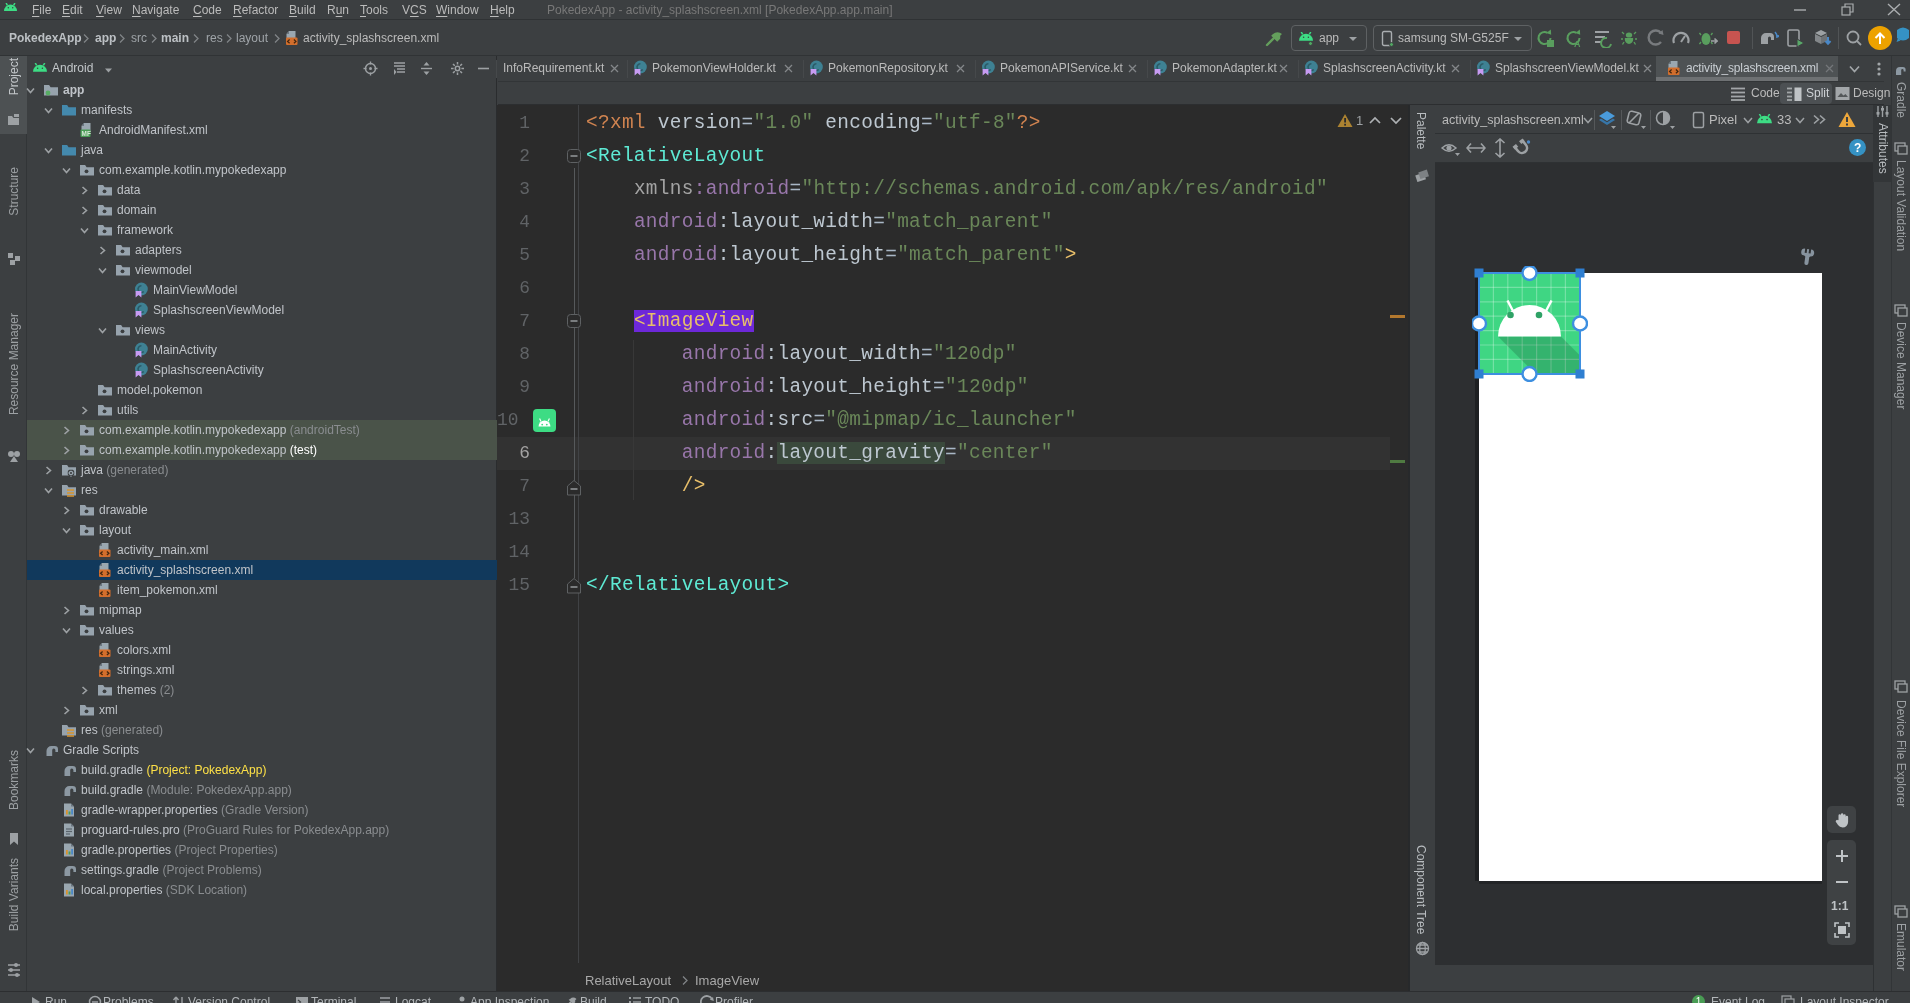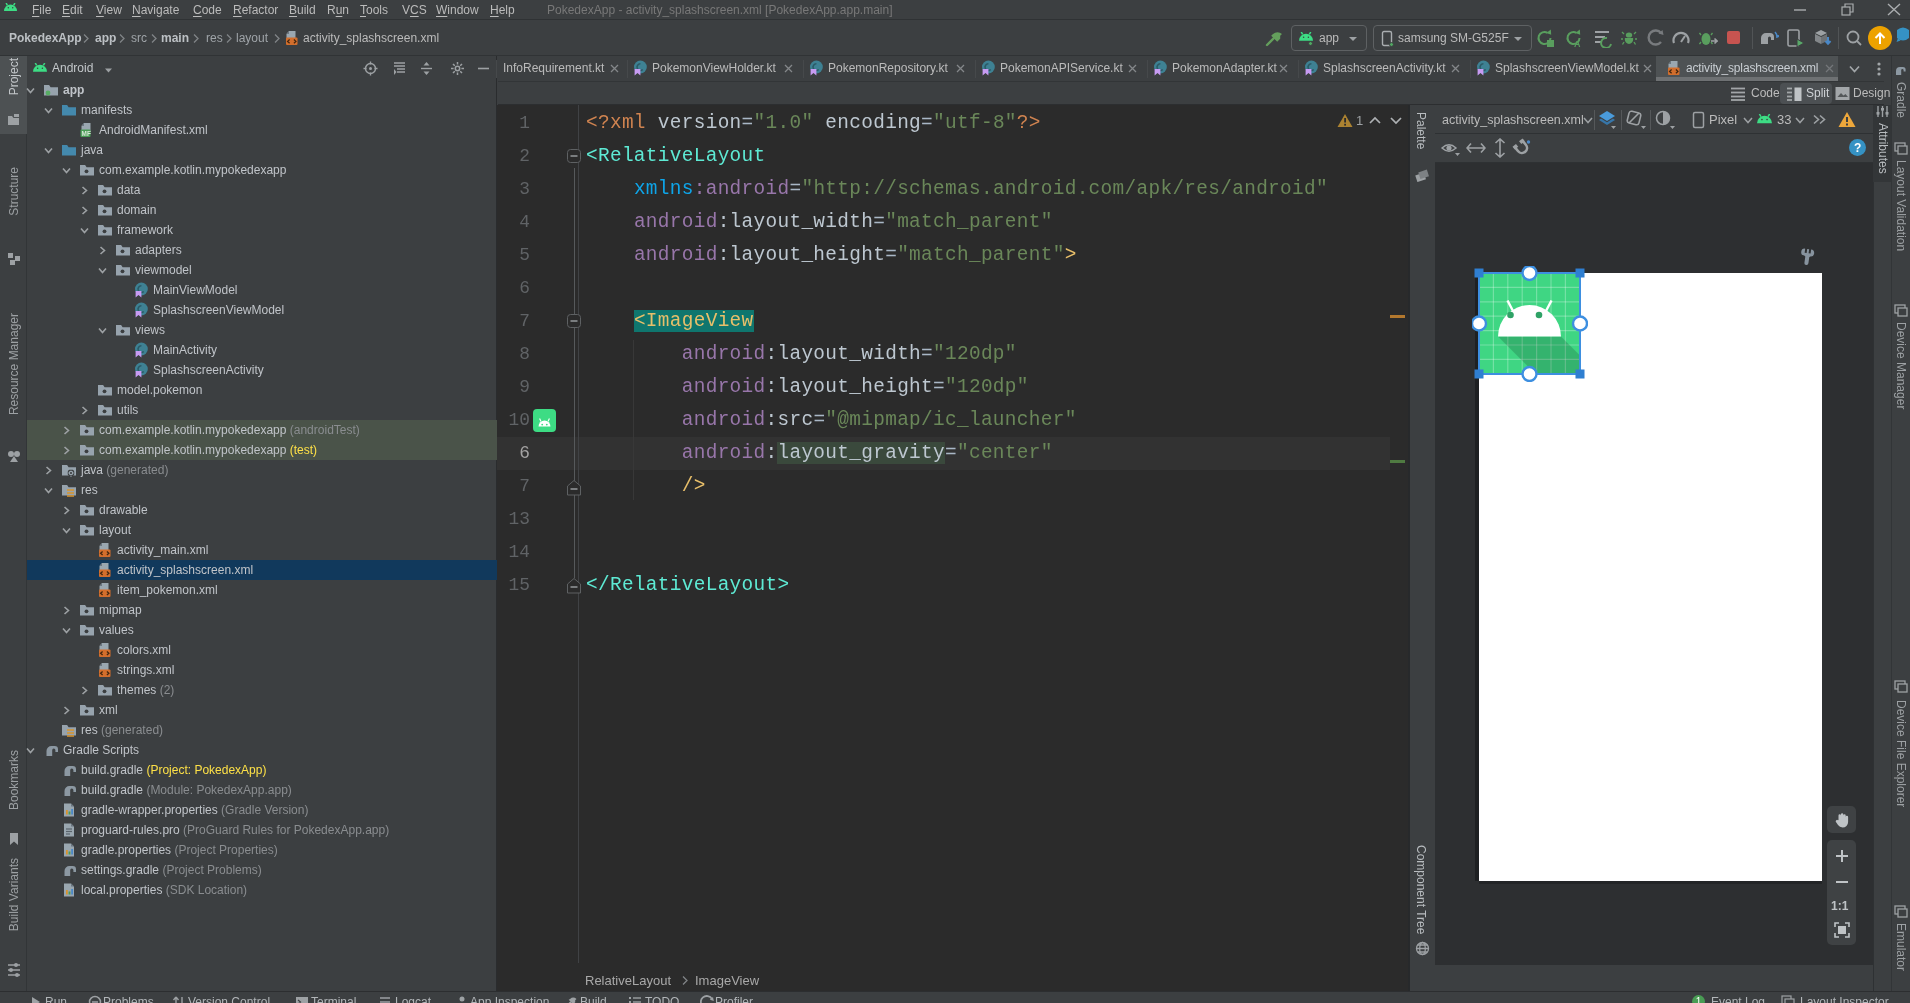--- a/index.html
+++ b/index.html
@@ -374,21 +374,21 @@
   </svg>
 <div class="t" style="left:99px;top:423px;color:#c0c4c9">com.example.kotlin.mypokedexapp<span style="color:#8a8d90"> (androidTest)</span></div>
 <div class="ab" style="left:27px;top:440px;width:470px;height:20px;background:#4a5349"></div>
 <svg style="position:absolute;left:61px;top:445px;" width="11" height="11" viewBox="0 0 11 11">
     <polyline points="3.52,2 7.48,5.5 3.52,9" fill="none" stroke="#9da1a4" stroke-width="1.6"></polyline>
   </svg>
 <svg style="position:absolute;left:79px;top:442px;" width="16" height="16" viewBox="0 0 16 16">
     <path d="M1 13.5 V3 h5.1 l1.5 2.2 h7.4 v8.3 z" fill="#97a3ad"></path>
     <circle cx="7.5" cy="9.3" r="1.9" fill="#3c3f41"></circle>
   </svg>
-<div class="t" style="left:99px;top:443px;color:#c0c4c9">com.example.kotlin.mypokedexapp<span style="color:#fde047"> (test)</span></div>
+<div class="t" style="left:99px;top:443px;color:#c0c4c9">com.example.kotlin.mypokedexapp<span style="color:#ffffff"> (test)</span></div>
 <svg style="position:absolute;left:43px;top:465px;" width="11" height="11" viewBox="0 0 11 11">
     <polyline points="3.52,2 7.48,5.5 3.52,9" fill="none" stroke="#9da1a4" stroke-width="1.6"></polyline>
   </svg>
 <svg style="position:absolute;left:61px;top:462px;" width="16" height="16" viewBox="0 0 16 16">
     <path d="M1 13.5 V3 h5.1 l1.5 2.2 h7.4 v8.3 z" fill="#97a3ad"></path>
     <circle cx="10" cy="11" r="3.4" fill="#3c3f41"></circle>
     <circle cx="10" cy="11" r="1.7" fill="none" stroke="#97a3ad" stroke-width="1.2"></circle>
     <path d="M10 7.2 v1 M10 13.8 v1 M6.6 11 h1 M12.4 11 h1" stroke="#97a3ad" stroke-width="1.2"></path>
   </svg>
 <div class="t" style="left:81px;top:463px;color:#c0c4c9">java<span style="color:#8a8d90"> (generated)</span></div>
@@ -663,43 +663,43 @@
     <rect x="0.5" y="1" width="14" height="13" fill="#a2a6a9"></rect>
     <path d="M2.5 11 l3.5 -4 2.5 2.5 2 -1.5 2.5 3 z" fill="#54585a"></path>
   </svg>
 <div class="t" style="left:1853px;top:86px">Design</div>
 <div class="ab" style="left:497px;top:105px;width:911px;height:886px;background:#2b2b2b"></div>
 <div class="ab" style="left:497px;top:437px;width:893px;height:33px;background:#323232"></div>
 <div class="ab" style="left:578px;top:105px;width:1px;height:858px;background:#404245"></div>
 <div class="ab" style="left:574px;top:168px;width:1px;height:410px;background:#56595b"></div>
 <div class="ab" style="left:586px;top:107px;height:33px;line-height:33px;font-family:'Liberation Mono',monospace;font-size:19.4px;letter-spacing:0.33px;white-space:pre;color:#a9b7c6"><span style="color:#cf8350">&lt;?xml </span><span style="color:#bdc7d0">version</span>=<span style="color:#6a8759">"1.0"</span> <span style="color:#bdc7d0">encoding</span>=<span style="color:#6a8759">"utf-8"</span><span style="color:#cf8350">?&gt;</span></div>
 <div class="ab" style="left:586px;top:140px;height:33px;line-height:33px;font-family:'Liberation Mono',monospace;font-size:19.4px;letter-spacing:0.33px;white-space:pre;color:#a9b7c6"><span style="color:#5eead4">&lt;RelativeLayout</span></div>
-<div class="ab" style="left:586px;top:173px;height:33px;line-height:33px;font-family:'Liberation Mono',monospace;font-size:19.4px;letter-spacing:0.33px;white-space:pre;color:#a9b7c6">    <span style="color:#0ea5e9">xmlns</span><span style="color:#9876aa">:android</span>=<span style="color:#6a8759">"http://schemas.android.com/apk/res/android"</span></div>
+<div class="ab" style="left:586px;top:173px;height:33px;line-height:33px;font-family:'Liberation Mono',monospace;font-size:19.4px;letter-spacing:0.33px;white-space:pre;color:#a9b7c6">    <span style="color:#a3a3a3">xmlns</span><span style="color:#9876aa">:android</span>=<span style="color:#6a8759">"http://schemas.android.com/apk/res/android"</span></div>
 <div class="ab" style="left:586px;top:206px;height:33px;line-height:33px;font-family:'Liberation Mono',monospace;font-size:19.4px;letter-spacing:0.33px;white-space:pre;color:#a9b7c6">    <span style="color:#9876aa">android</span><span style="color:#bdc7d0">:layout_width</span>=<span style="color:#6a8759">"match_parent"</span></div>
 <div class="ab" style="left:586px;top:239px;height:33px;line-height:33px;font-family:'Liberation Mono',monospace;font-size:19.4px;letter-spacing:0.33px;white-space:pre;color:#a9b7c6">    <span style="color:#9876aa">android</span><span style="color:#bdc7d0">:layout_height</span>=<span style="color:#6a8759">"match_parent"</span><span style="color:#e8bf6a">&gt;</span></div>
 <div class="ab" style="left:586px;top:272px;height:33px;line-height:33px;font-family:'Liberation Mono',monospace;font-size:19.4px;letter-spacing:0.33px;white-space:pre;color:#a9b7c6"></div>
-<div class="ab" style="left:586px;top:305px;height:33px;line-height:33px;font-family:'Liberation Mono',monospace;font-size:19.4px;letter-spacing:0.33px;white-space:pre;color:#a9b7c6">    <span style="background:#0f766e"><span style="color:#e8bf6a">&lt;ImageView</span></span></div>
+<div class="ab" style="left:586px;top:305px;height:33px;line-height:33px;font-family:'Liberation Mono',monospace;font-size:19.4px;letter-spacing:0.33px;white-space:pre;color:#a9b7c6">    <span style="background:#6d28d9"><span style="color:#e8bf6a">&lt;ImageView</span></span></div>
 <div class="ab" style="left:586px;top:338px;height:33px;line-height:33px;font-family:'Liberation Mono',monospace;font-size:19.4px;letter-spacing:0.33px;white-space:pre;color:#a9b7c6">        <span style="color:#9876aa">android</span><span style="color:#bdc7d0">:layout_width</span>=<span style="color:#6a8759">"120dp"</span></div>
 <div class="ab" style="left:586px;top:371px;height:33px;line-height:33px;font-family:'Liberation Mono',monospace;font-size:19.4px;letter-spacing:0.33px;white-space:pre;color:#a9b7c6">        <span style="color:#9876aa">android</span><span style="color:#bdc7d0">:layout_height</span>=<span style="color:#6a8759">"120dp"</span></div>
 <div class="ab" style="left:586px;top:404px;height:33px;line-height:33px;font-family:'Liberation Mono',monospace;font-size:19.4px;letter-spacing:0.33px;white-space:pre;color:#a9b7c6">        <span style="color:#9876aa">android</span><span style="color:#bdc7d0">:src</span>=<span style="color:#6a8759">"@mipmap/ic_launcher"</span></div>
 <div class="ab" style="left:586px;top:437px;height:33px;line-height:33px;font-family:'Liberation Mono',monospace;font-size:19.4px;letter-spacing:0.33px;white-space:pre;color:#a9b7c6">        <span style="color:#9876aa">android</span><span style="color:#bdc7d0">:</span><span style="background:#3a493c"><span style="color:#bdc7d0">layout_gravity</span></span>=<span style="color:#6a8759">"center"</span></div>
 <div class="ab" style="left:586px;top:470px;height:33px;line-height:33px;font-family:'Liberation Mono',monospace;font-size:19.4px;letter-spacing:0.33px;white-space:pre;color:#a9b7c6">        <span style="color:#e8bf6a">/&gt;</span></div>
 <div class="ab" style="left:586px;top:503px;height:33px;line-height:33px;font-family:'Liberation Mono',monospace;font-size:19.4px;letter-spacing:0.33px;white-space:pre;color:#a9b7c6"></div>
 <div class="ab" style="left:586px;top:536px;height:33px;line-height:33px;font-family:'Liberation Mono',monospace;font-size:19.4px;letter-spacing:0.33px;white-space:pre;color:#a9b7c6"></div>
 <div class="ab" style="left:586px;top:569px;height:33px;line-height:33px;font-family:'Liberation Mono',monospace;font-size:19.4px;letter-spacing:0.33px;white-space:pre;color:#a9b7c6"><span style="color:#5eead4">&lt;/RelativeLayout&gt;</span></div>
 <div class="ab" style="left:497px;top:107px;width:33px;height:33px;line-height:33px;text-align:right;font-family:'Liberation Mono',monospace;font-size:17.848px;color:#606366">1</div>
 <div class="ab" style="left:497px;top:140px;width:33px;height:33px;line-height:33px;text-align:right;font-family:'Liberation Mono',monospace;font-size:17.848px;color:#606366">2</div>
 <div class="ab" style="left:497px;top:173px;width:33px;height:33px;line-height:33px;text-align:right;font-family:'Liberation Mono',monospace;font-size:17.848px;color:#606366">3</div>
 <div class="ab" style="left:497px;top:206px;width:33px;height:33px;line-height:33px;text-align:right;font-family:'Liberation Mono',monospace;font-size:17.848px;color:#606366">4</div>
 <div class="ab" style="left:497px;top:239px;width:33px;height:33px;line-height:33px;text-align:right;font-family:'Liberation Mono',monospace;font-size:17.848px;color:#606366">5</div>
 <div class="ab" style="left:497px;top:272px;width:33px;height:33px;line-height:33px;text-align:right;font-family:'Liberation Mono',monospace;font-size:17.848px;color:#606366">6</div>
 <div class="ab" style="left:497px;top:305px;width:33px;height:33px;line-height:33px;text-align:right;font-family:'Liberation Mono',monospace;font-size:17.848px;color:#606366">7</div>
 <div class="ab" style="left:497px;top:338px;width:33px;height:33px;line-height:33px;text-align:right;font-family:'Liberation Mono',monospace;font-size:17.848px;color:#606366">8</div>
 <div class="ab" style="left:497px;top:371px;width:33px;height:33px;line-height:33px;text-align:right;font-family:'Liberation Mono',monospace;font-size:17.848px;color:#606366">9</div>
-<div class="ab" style="left:497px;top:404px;width:33px;height:33px;line-height:33px;text-align:right;font-family:'Liberation Mono',monospace;font-size:17.848px;color:#606366">10</div>
+<div class="ab" style="left:497px;top:404px;width:33px;height:33px;line-height:33px;text-align:left;font-family:'Liberation Mono',monospace;font-size:17.848px;color:#606366">10</div>
 <div class="ab" style="left:497px;top:437px;width:33px;height:33px;line-height:33px;text-align:right;font-family:'Liberation Mono',monospace;font-size:17.848px;color:#a4a3a3">6</div>
 <div class="ab" style="left:497px;top:470px;width:33px;height:33px;line-height:33px;text-align:right;font-family:'Liberation Mono',monospace;font-size:17.848px;color:#606366">7</div>
 <div class="ab" style="left:497px;top:503px;width:33px;height:33px;line-height:33px;text-align:right;font-family:'Liberation Mono',monospace;font-size:17.848px;color:#606366">13</div>
 <div class="ab" style="left:497px;top:536px;width:33px;height:33px;line-height:33px;text-align:right;font-family:'Liberation Mono',monospace;font-size:17.848px;color:#606366">14</div>
 <div class="ab" style="left:497px;top:569px;width:33px;height:33px;line-height:33px;text-align:right;font-family:'Liberation Mono',monospace;font-size:17.848px;color:#606366">15</div>
 <svg style="position:absolute;left:567px;top:149px;" width="14" height="14" viewBox="0 0 14 14">
     <rect x="0.5" y="0.5" width="13" height="13" rx="3" fill="#2b2b2b" stroke="#5e6163"></rect>
     <line x1="3.5" y1="7" x2="10.5" y2="7" stroke="#9da1a4" stroke-width="1.4"></line>
   </svg>
 <svg style="position:absolute;left:567px;top:314px;" width="14" height="14" viewBox="0 0 14 14">

